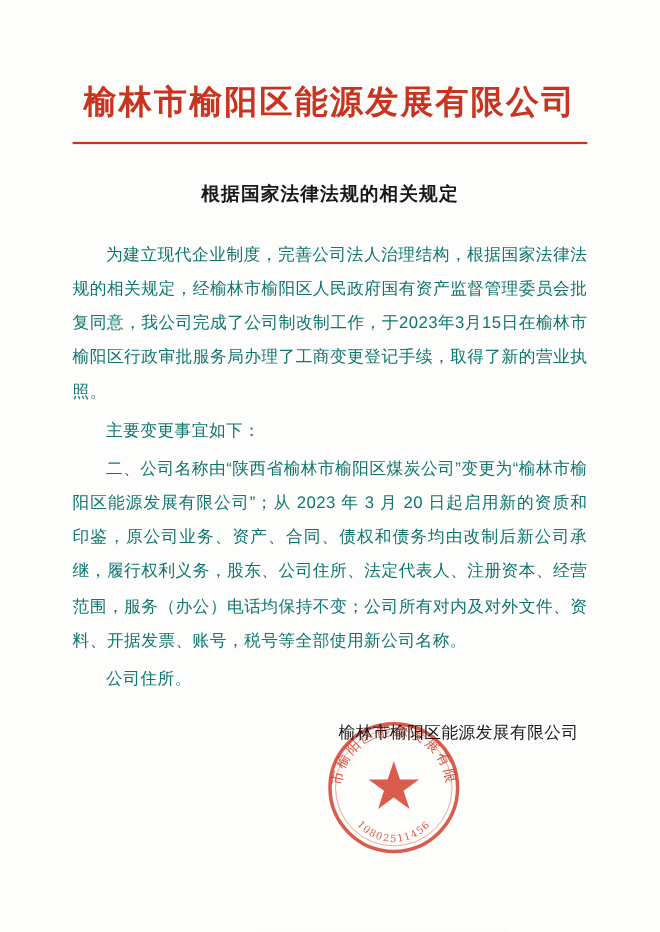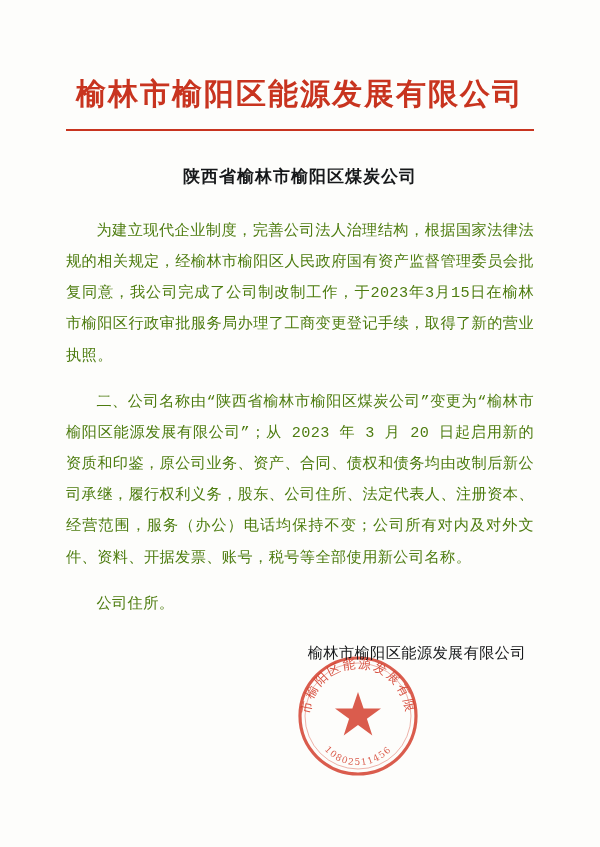--- a/index.html
+++ b/index.html
@@ -47,27 +47,27 @@
     font-size: 17px;
     font-weight: bold;
     color: #16181a;
     letter-spacing: 1px;
     margin-bottom: 28px;
     font-family: "DejaVu Serif", "Liberation Serif", serif;
   }
   .body-text p {
     font-size: 15.2px;
     line-height: 2.05;
-    color: #4d7c0f;
-    margin: 15px 0 2px 0;
+    color: #0f766e;
+    margin: 4px 0 2px 0;
     text-align: justify;
     text-justify: inter-ideograph;
     text-indent: 2em;
     letter-spacing: 0.4px;
-    font-family: Liberation Mono, monospace;
+    font-family: Liberation Sans, sans-serif;
   }
   .signature {
     margin-top: 18px;
     text-align: right;
     position: relative;
     z-index: 3;
   }
   .signature div {
     font-size: 15.2px;
     line-height: 2.0;
@@ -94,24 +94,25 @@
 </head>
 <body>
 
 <div class="page">
   <div class="inner">
 
     <div class="company-title">榆林市榆阳区能源发展有限公司</div>
 
     <div class="red-rule"></div>
 
-    <div class="doc-title">陕西省榆林市榆阳区煤炭公司</div>
+    <div class="doc-title">根据国家法律法规的相关规定</div>
 
     <div class="body-text">
       <p>为建立现代企业制度，完善公司法人治理结构，根据国家法律法规的相关规定，经榆林市榆阳区人民政府国有资产监督管理委员会批复同意，我公司完成了公司制改制工作，于2023年3月15日在榆林市榆阳区行政审批服务局办理了工商变更登记手续，取得了新的营业执照。</p>
+      <p>主要变更事宜如下：</p>
       <p>二、公司名称由“陕西省榆林市榆阳区煤炭公司”变更为“榆林市榆阳区能源发展有限公司”；从 2023 年 3 月 20 日起启用新的资质和印鉴，原公司业务、资产、合同、债权和债务均由改制后新公司承继，履行权利义务，股东、公司住所、法定代表人、注册资本、经营范围，服务（办公）电话均保持不变；公司所有对内及对外文件、资料、开据发票、账号，税号等全部使用新公司名称。</p>
       <p>公司住所。</p>
     </div>
 
     <div class="signature">
       <div>榆林市榆阳区能源发展有限公司</div>
     </div>
   </div>
 
   <div class="seal">

